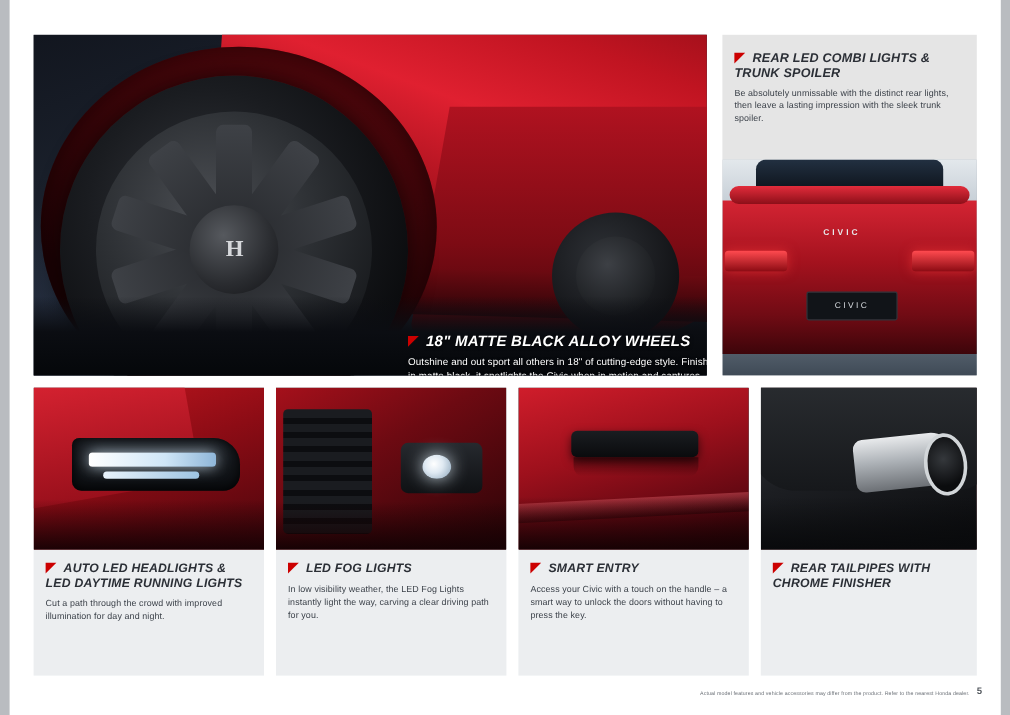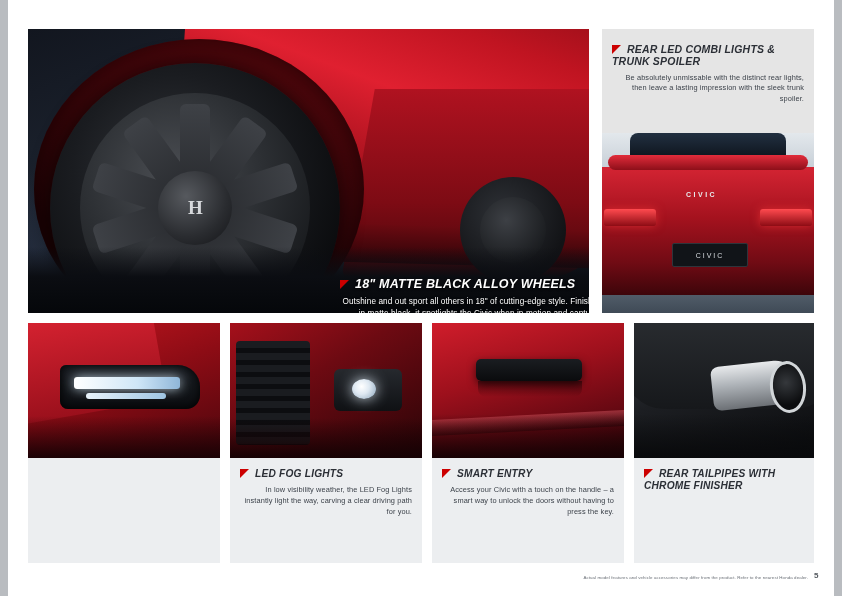--- a/index.html
+++ b/index.html
@@ -35,21 +35,20 @@
   }
   .cap-title {
     font-style: italic;
     font-weight: bold;
     letter-spacing: 0.2px;
     line-height: 1.18;
   }
   .cap-body {
     line-height: 1.45;
     letter-spacing: 0.1px;
-    text-align: right;
   }
 
   
   .hero {
     position: absolute;
     left: 20px;
     top: 29px;
     width: 561px;
     height: 284px;
     overflow: hidden;
@@ -389,20 +388,26 @@
 
   <div class="col col-1">
     <div class="photo">
       <div class="p1-body"></div>
       <div class="p1-hood"></div>
       <div class="p1-lamp"></div>
       <div class="p1-led"></div>
       <div class="p1-led2"></div>
       <div class="p1-dark"></div>
     </div>
+    <div class="txt">
+      <div class="cap-title">
+        <span class="caption-flag"></span><span>AUTO LED HEADLIGHTS &amp; LED DAYTIME RUNNING LIGHTS</span>
+      </div>
+      <div class="cap-body">Cut a path through the crowd with improved illumination for day and night.</div>
+    </div>
   </div>
 
   <div class="col col-2">
     <div class="photo">
       <div class="p2-body"></div>
       <div class="p2-grill"></div>
       <div class="p2-housing"></div>
       <div class="p2-fog"></div>
       <div class="p2-dark"></div>
     </div>

